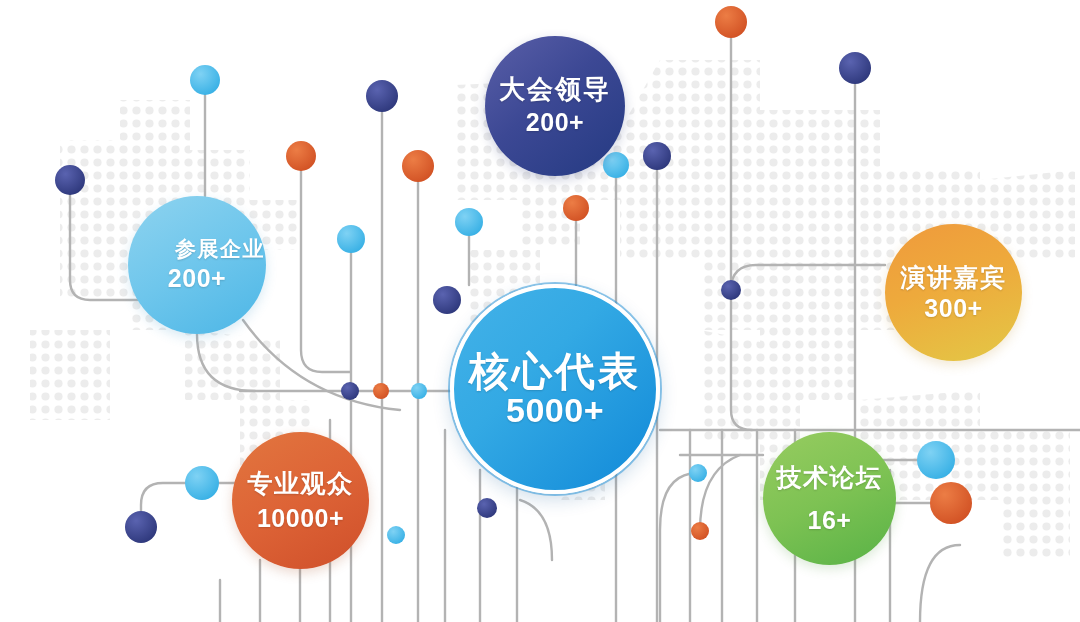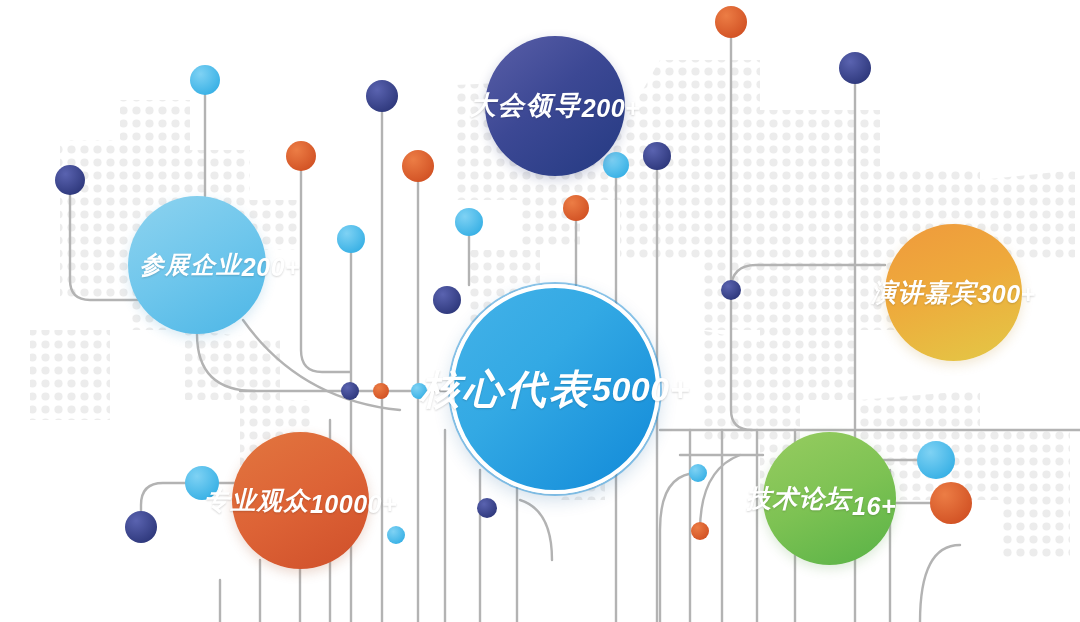--- a/index.html
+++ b/index.html
@@ -10,26 +10,25 @@
     position:relative;
   }
   #stage{position:absolute;left:0;top:0;width:1080px;height:622px;overflow:hidden;background:#fff;}
   #bgmap{position:absolute;left:0;top:0;width:1080px;height:622px;}
   #links{position:absolute;left:0;top:0;width:1080px;height:622px;}
   #dots{position:absolute;left:0;top:0;width:1080px;height:622px;}
   #bubbles{position:absolute;left:0;top:0;width:1080px;height:622px;}
 
   .bubble{
     position:absolute;border-radius:50%;
-    display:flex;
+    display:flex;flex-direction:column;
     align-items:center;justify-content:center;
     color:#ffffff;text-align:center;
     line-height:1.06;
     box-sizing:border-box;
-    font-style:italic;
   }
   .bubble .b-title{
     font-weight:bold;
     letter-spacing:1px;
     text-shadow:0 1px 2px rgba(0,0,0,.16);
     white-space:nowrap;
   }
   .bubble .b-value{
     font-weight:bold;
     letter-spacing:0.5px;
@@ -53,21 +52,21 @@
     box-shadow:0 4px 12px rgba(30,45,110,.22);
   }
   #bubble-leader .b-title{font-size:26px;letter-spacing:2px;}
   #bubble-leader .b-value{font-size:25px;margin-top:5px;}
 
   #bubble-exhibitor{
     left:128px;top:196px;width:138px;height:138px;
     background:linear-gradient(150deg,#8ed3ef 0%,#6ec6ec 50%,#4cb6e6 100%);
     box-shadow:0 4px 12px rgba(60,150,200,.20);
   }
-  #bubble-exhibitor .b-title{font-size:24px;letter-spacing:1.5px;margin-left:46px;}
+  #bubble-exhibitor .b-title{font-size:21px;letter-spacing:1.5px;margin-left:46px;}
   #bubble-exhibitor .b-value{font-size:25px;margin-top:5px;}
 
   #bubble-audience{
     left:232px;top:432px;width:137px;height:137px;
     background:linear-gradient(150deg,#e2763f 0%,#dd6336 50%,#cf4f2a 100%);
     box-shadow:0 4px 12px rgba(170,80,40,.22);
   }
   #bubble-audience .b-title{font-size:25px;letter-spacing:1.5px;}
   #bubble-audience .b-value{font-size:25px;margin-top:8px;}
 
@@ -77,21 +76,20 @@
     box-shadow:0 4px 12px rgba(190,140,40,.20);
     align-items:center;
   }
   #bubble-speaker .b-title{font-size:25px;letter-spacing:1.5px;}
   #bubble-speaker .b-value{font-size:25px;margin-top:4px;}
 
   #bubble-forum{
     left:763px;top:432px;width:133px;height:133px;
     background:linear-gradient(155deg,#97cc60 0%,#7dc253 50%,#58b246 100%);
     box-shadow:0 4px 12px rgba(80,150,60,.20);
-    justify-content:flex-end;
   }
   #bubble-forum .b-title{font-size:25px;letter-spacing:1.5px;}
   #bubble-forum .b-value{font-size:25px;margin-top:16px;}
 </style>
 </head>
 <body>
 
 <div id="stage">
 
   <svg id="bgmap" viewBox="0 0 1080 622" xmlns="http://www.w3.org/2000/svg">

